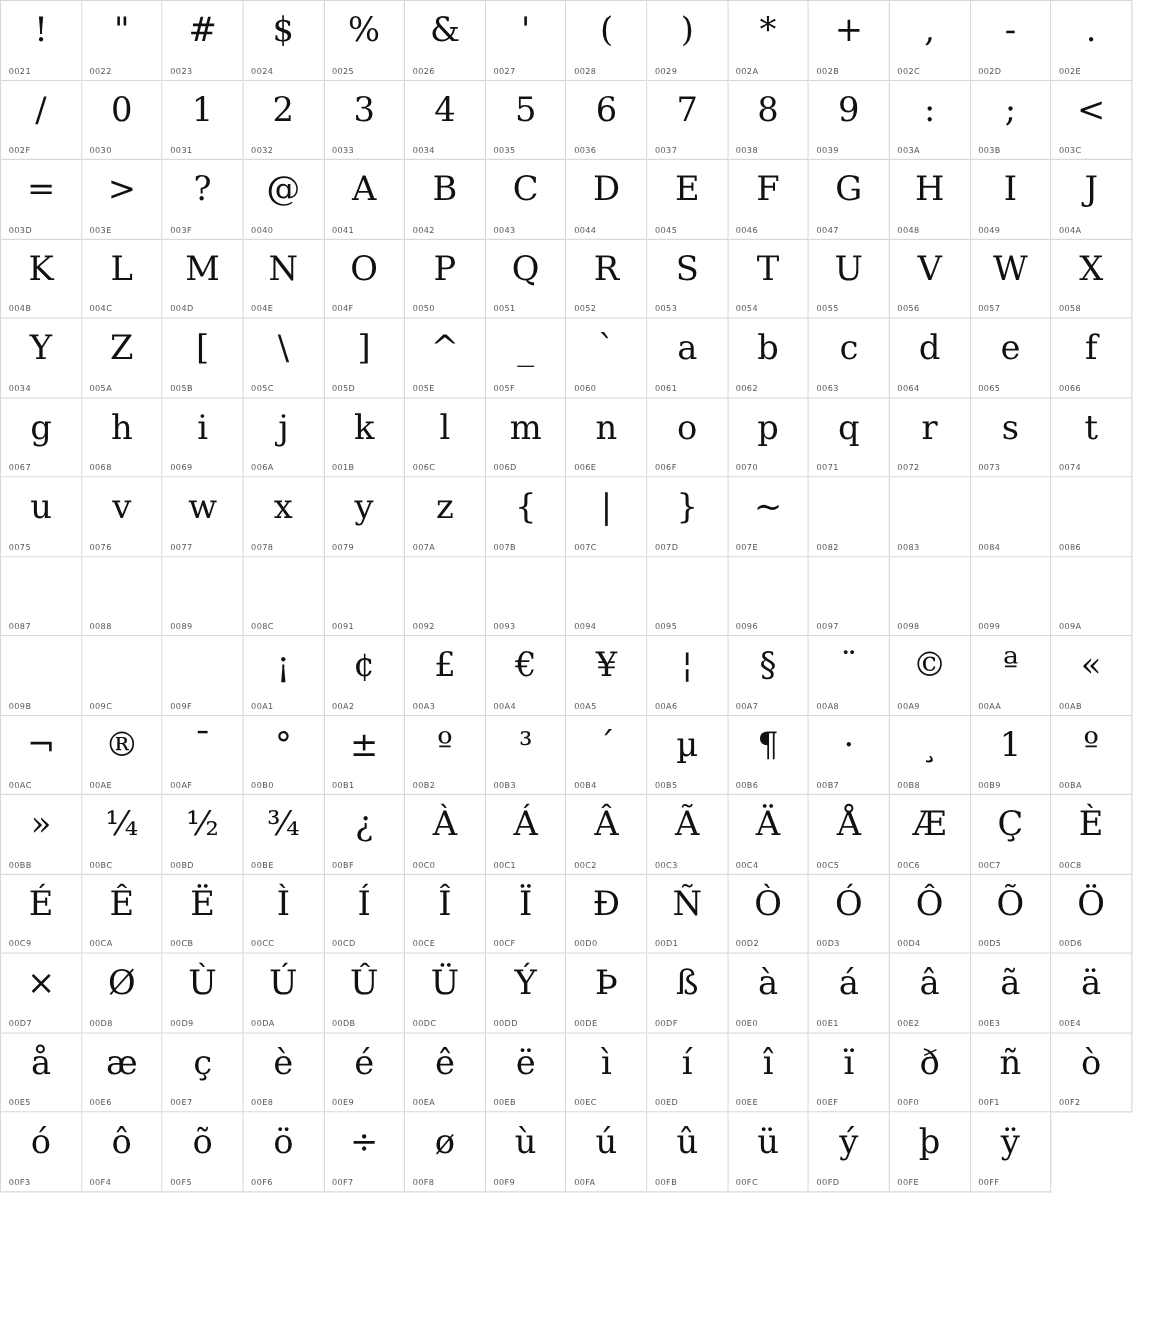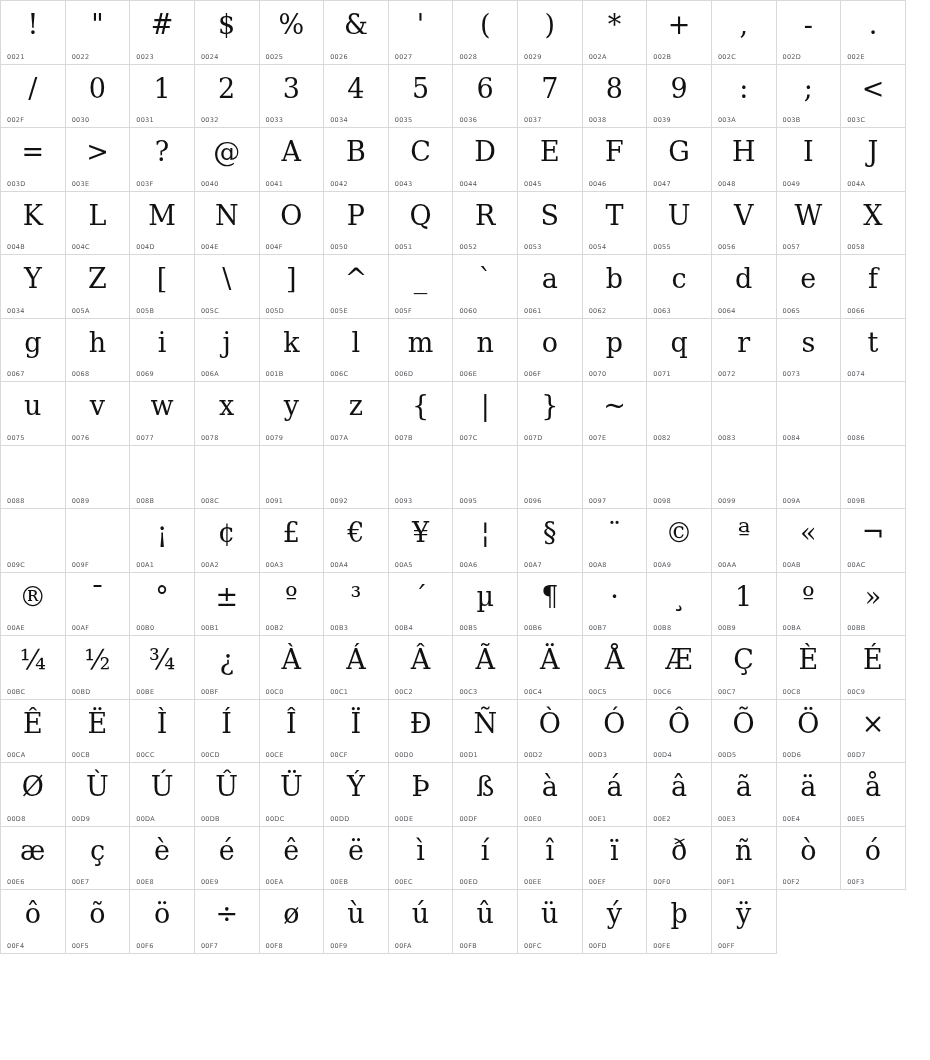--- a/index.html
+++ b/index.html
@@ -446,45 +446,49 @@
     <div class="cell empty">
       <div class="glyph"></div>
       <div class="code">0084</div>
     </div>
     <div class="cell empty">
       <div class="glyph"></div>
       <div class="code">0086</div>
     </div>
     <div class="cell empty">
       <div class="glyph"></div>
+      <div class="code">0087</div>
+    </div>
+    <div class="cell empty">
+      <div class="glyph"></div>
       <div class="code">0088</div>
     </div>
     <div class="cell empty">
       <div class="glyph"></div>
       <div class="code">0089</div>
     </div>
     <div class="cell empty">
       <div class="glyph"></div>
-      <div class="code">008B</div>
-    </div>
-    <div class="cell empty">
-      <div class="glyph"></div>
       <div class="code">008C</div>
     </div>
     <div class="cell empty">
       <div class="glyph"></div>
       <div class="code">0091</div>
     </div>
     <div class="cell empty">
       <div class="glyph"></div>
       <div class="code">0092</div>
     </div>
     <div class="cell empty">
       <div class="glyph"></div>
       <div class="code">0093</div>
+    </div>
+    <div class="cell empty">
+      <div class="glyph"></div>
+      <div class="code">0094</div>
     </div>
     <div class="cell empty">
       <div class="glyph"></div>
       <div class="code">0095</div>
     </div>
     <div class="cell empty">
       <div class="glyph"></div>
       <div class="code">0096</div>
     </div>
     <div class="cell empty">

